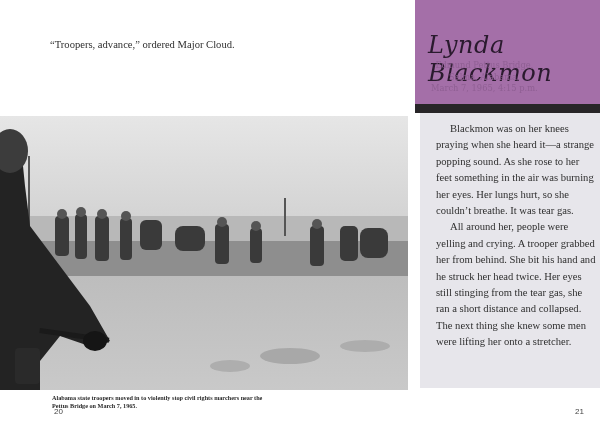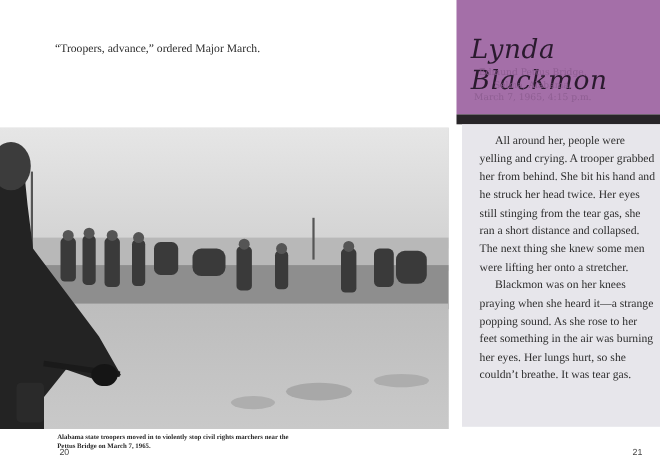--- a/index.html
+++ b/index.html
@@ -21,21 +21,21 @@
   .sidebar-bar { position:absolute; left:415px; top:104px; width:185px; height:9px; background:#282528; }
   .sidebar-body { position:absolute; left:420px; top:113px; width:180px; height:275px; background:#e7e6eb; }
   .sidebar-text { position:absolute; left:16px; top:8px; width:160px; font-size:10.6px; line-height:16.4px; color:#2e2e2e; }
   .sidebar-text p { margin:0; text-indent:14px; }
 </style>
 </head>
 <body>
 
 <div class="page-left">
   <div class="intro">
-    <p class="indent">“Troopers, advance,” ordered Major March.</p>
+    <p class="indent">“Troopers, advance,” ordered Major Cloud.</p>
   </div>
 
   <div class="photo">
     <svg width="408" height="274" viewBox="0 0 408 274" xmlns="http://www.w3.org/2000/svg">
       <defs>
         <linearGradient id="sky" x1="0" y1="0" x2="0" y2="1">
           <stop offset="0" stop-color="#e6e6e6"></stop>
           <stop offset="1" stop-color="#d2d2d2"></stop>
         </linearGradient>
         <linearGradient id="road" x1="0" y1="0" x2="0" y2="1">
@@ -91,18 +91,18 @@
   <div class="sidebar-meta">
     <div>Edmund Pettus Bridge,</div>
     <div>Selma, Alabama,</div>
     <div>March 7, 1965, 4:15 p.m.</div>
   </div>
 </div>
 <div class="sidebar-bar"></div>
 
 <div class="sidebar-body">
   <div class="sidebar-text">
+    <p>Blackmon was on her knees praying when she heard it—a strange popping sound. As she rose to her feet something in the air was burning her eyes. Her lungs hurt, so she couldn’t breathe. It was tear gas.</p>
     <p>All around her, people were yelling and crying. A trooper grabbed her from behind. She bit his hand and he struck her head twice. Her eyes still stinging from the tear gas, she ran a short distance and collapsed. The next thing she knew some men were lifting her onto a stretcher.</p>
-    <p>Blackmon was on her knees praying when she heard it—a strange popping sound. As she rose to her feet something in the air was burning her eyes. Her lungs hurt, so she couldn’t breathe. It was tear gas.</p>
   </div>
 </div>
 
 <div class="pagenum right">21</div>
 
 </body></html>

